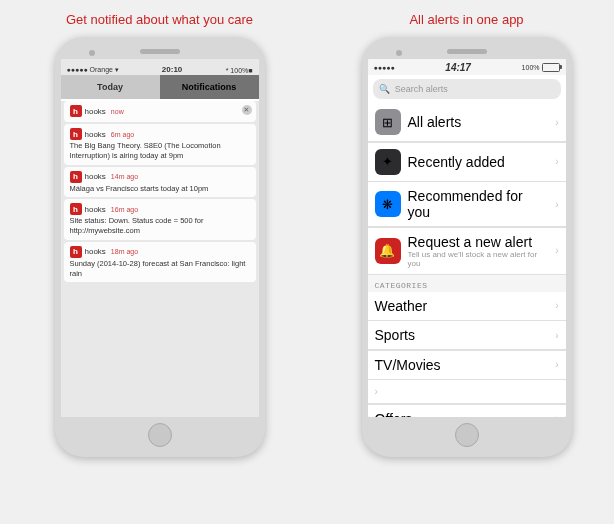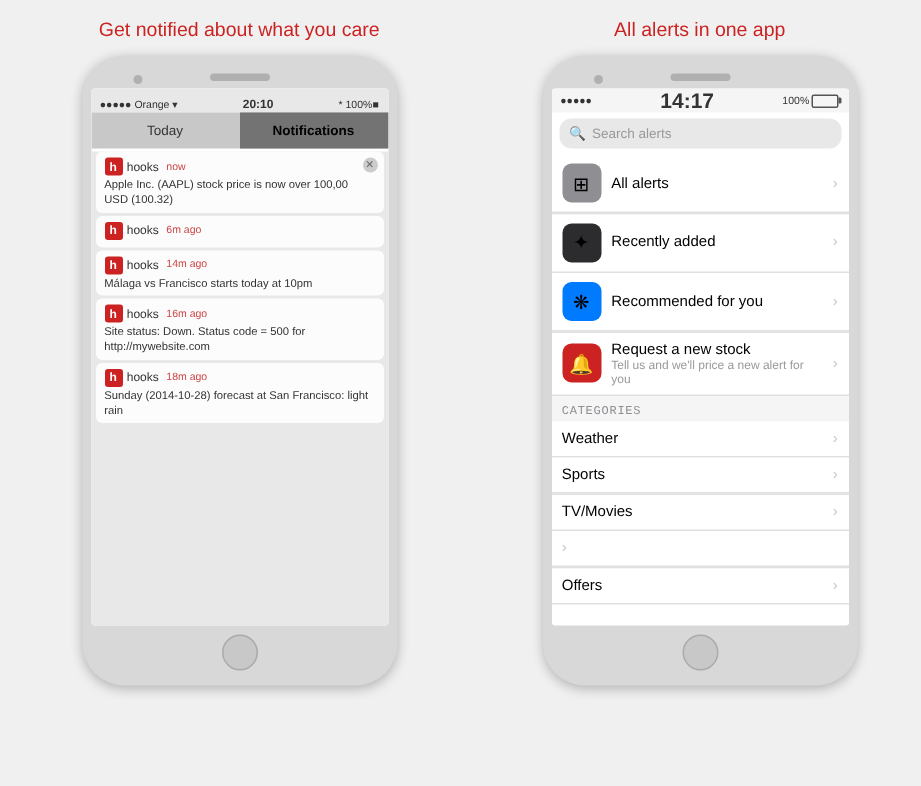--- a/index.html
+++ b/index.html
@@ -102,21 +102,21 @@
       background: #c8c8c8;
       height: 24px;
     }
     .nc-tab {
       flex: 1;
       display: flex;
       align-items: center;
       justify-content: center;
       font-size: 9px;
       color: #333;
-      font-weight: 400;
+      font-weight: 700;
     }
     .nc-tab.active {
       background: #737373;
       color: #000;
       font-weight: 600;
     }
     .nc-content {
       background: #e8e8e8;
       height: 100%;
     }
@@ -179,21 +179,21 @@
     .status-bar-right {
       background: #f5f5f5;
       display: flex;
       align-items: center;
       justify-content: space-between;
       padding: 1px 6px;
       font-size: 8px;
       height: 16px;
     }
     .status-bar-right .carrier { color: #333; font-size: 7px; }
-    .status-bar-right .time { color: #333; font-size: 14px; font-weight: 700; }
+    .status-bar-right .time { color: #333; font-size: 10px; font-weight: 700; font-style: italic; }
     .status-bar-right .battery {
       display: flex;
       align-items: center;
       gap: 2px;
       font-size: 7px;
       color: #333;
     }
     .battery-bar {
       width: 18px;
       height: 9px;
@@ -257,21 +257,21 @@
       justify-content: center;
       flex-shrink: 0;
       font-size: 13px;
     }
     .alert-icon-box.gray { background: #8e8e93; }
     .alert-icon-box.dark { background: #2c2c2e; }
     .alert-icon-box.blue { background: #007aff; }
     .alert-icon-box.red { background: #cc2222; }
     .alert-label {
       flex: 1;
-      font-size: 10px;
+      font-size: 14px;
       color: #000;
     }
     .alert-chevron {
       color: #c7c7cc;
       font-size: 10px;
     }
     .new-alert-sub {
       font-size: 8px;
       color: #999;
     }
@@ -311,29 +311,29 @@
 
       <div class="nc-content">
 
         <div class="notification-item">
           <div class="notif-header">
             <div class="notif-icon">h</div>
             <span class="notif-app">hooks</span>
             <span class="notif-time">now</span>
           </div>
           <div class="notif-close">✕</div>
-          <div class="notif-body">Apple Inc. (AAPL) stock price is now over 100,00 USD (100.32)</div>
         </div>
 
         <div class="notification-item">
           <div class="notif-header">
             <div class="notif-icon">h</div>
             <span class="notif-app">hooks</span>
             <span class="notif-time">6m ago</span>
           </div>
+          <div class="notif-body">The Big Bang Theory. S8E0 (The Locomotion Interruption) is airing today at 9pm</div>
         </div>
 
         <div class="notification-item">
           <div class="notif-header">
             <div class="notif-icon">h</div>
             <span class="notif-app">hooks</span>
             <span class="notif-time">14m ago</span>
           </div>
           <div class="notif-body">Málaga vs Francisco starts today at 10pm</div>
         </div>
@@ -407,22 +407,22 @@
         <div class="alert-item">
           <div class="alert-icon-box blue">❋</div>
           <span class="alert-label">Recommended for you</span>
           <span class="alert-chevron">›</span>
         </div>
         <div class="divider"></div>
 
         <div class="alert-item">
           <div class="alert-icon-box red">🔔</div>
           <div style="flex:1; display:flex; flex-direction:column;">
-            <span class="alert-label">Request a new stock</span>
-            <span class="new-alert-sub">Tell us and we'll price a new alert for you</span>
+            <span class="alert-label">Request a new alert</span>
+            <span class="new-alert-sub">Tell us and we'll stock a new alert for you</span>
           </div>
           <span class="alert-chevron">›</span>
         </div>
 
         <div class="categories-header">CATEGORIES</div>
 
         <div class="alert-item">
           <span class="alert-label">Weather</span>
           <span class="alert-chevron">›</span>
         </div>

